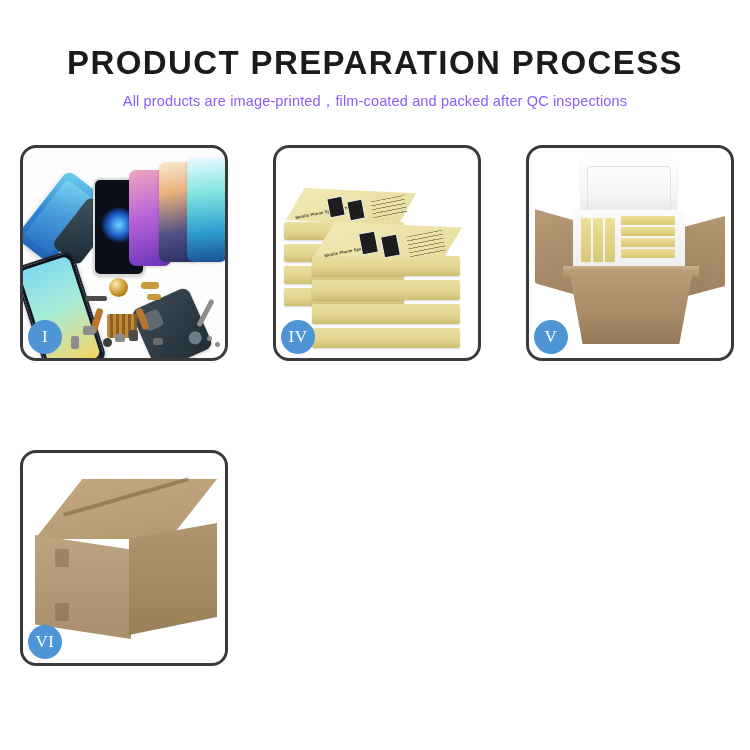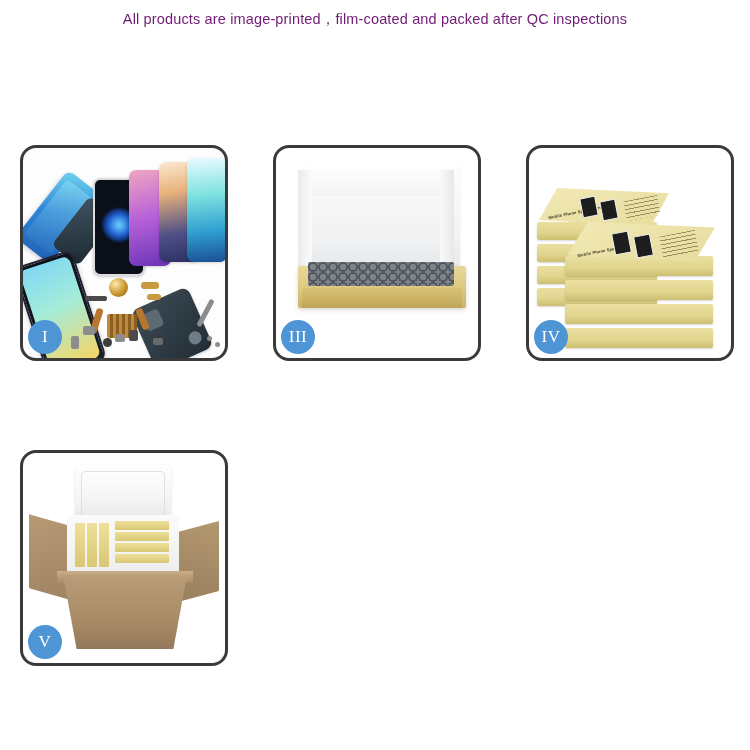--- a/index.html
+++ b/index.html
@@ -13,21 +13,21 @@
   
   .header{position:absolute;left:0;top:0;width:750px;text-align:center;}
   .title{
     margin:0;padding-top:44px;
     font-size:33px;font-weight:700;letter-spacing:1.4px;
     color:#1b1b1b;font-family:"Liberation Sans",sans-serif;
     white-space:nowrap;
   }
   .subtitle{
     margin:0;padding-top:10px;
-    font-size:14.5px;font-weight:400;color:#701a75;
+    font-size:14.5px;font-weight:400;color:#8b5cf6;
     letter-spacing:.15px;white-space:nowrap;
   }
 
   
   .grid{
     position:absolute;left:20px;top:145px;
     width:708px;height:530px;
     display:grid;
     grid-template-columns:repeat(3,208px);
     grid-template-rows:repeat(2,216px);
@@ -302,20 +302,21 @@
     background:rgba(120,98,70,.55);transform:rotate(-16deg);
   }
   .c-tape{position:absolute;background:rgba(122,100,70,.45);border-radius:1px;}
 </style>
 </head>
 <body>
 
 <div class="page">
 
   <div class="header">
+    <h1 class="title">PRODUCT PREPARATION PROCESS</h1>
     <p class="subtitle">All products are image-printed，film-coated and packed after QC inspections</p>
   </div>
 
   <div class="grid">
 
     <div class="panel p1">
       <div class="stage">
         <div class="ph ph-blue"></div>
         <div class="ph ph-dark"></div>
         <div class="ph ph-screen"></div>
@@ -338,32 +339,20 @@
         <div class="chip grey" style="left:48px;top:188px;width:8px;height:13px;border-radius:2px;"></div>
         <div class="chip" style="left:130px;top:190px;width:10px;height:7px;background:#6a6a6a;"></div>
         <div class="chip grey" style="left:180px;top:150px;width:5px;height:30px;transform:rotate(28deg);border-radius:3px;"></div>
         <div class="chip grey" style="left:184px;top:188px;width:5px;height:5px;border-radius:50%;"></div>
         <div class="chip grey" style="left:192px;top:194px;width:5px;height:5px;border-radius:50%;"></div>
       </div>
       <div class="badge">I</div>
     </div>
 
 
-    <div class="panel p3">
-      <div class="stage">
-        <div class="lid"></div>
-        <div class="lid-top"></div>
-        <div class="lid-flapL"></div>
-        <div class="lid-flapR"></div>
-        <div class="tray"></div>
-        <div class="foam"></div>
-        <div class="tray-front"></div>
-      </div>
-      <div class="badge">III</div>
-    </div>
 
     <div class="panel p4">
       <div class="stage">
         <div class="stack">
 
           <div class="sbox" style="left:0;top:52px;width:120px;height:18px;"></div>
           <div class="sbox" style="left:0;top:74px;width:120px;height:18px;"></div>
           <div class="sbox" style="left:0;top:96px;width:120px;height:18px;"></div>
           <div class="sbox" style="left:0;top:118px;width:120px;height:18px;"></div>
 
@@ -404,15 +393,26 @@
         <div class="ybox" style="left:92px;top:68px;width:54px;height:9px;"></div>
         <div class="ybox" style="left:92px;top:79px;width:54px;height:9px;"></div>
         <div class="ybox" style="left:92px;top:90px;width:54px;height:9px;"></div>
         <div class="ybox" style="left:92px;top:101px;width:54px;height:9px;"></div>
         <div class="carton-rim"></div>
         <div class="carton"></div>
       </div>
       <div class="badge">V</div>
     </div>
 
+    <div class="panel p6">
+      <div class="stage">
+        <div class="c-top"></div>
+        <div class="c-front"></div>
+        <div class="c-side"></div>
+        <div class="c-seam"></div>
+        <div class="c-tape" style="left:32px;top:96px;width:14px;height:18px;"></div>
+        <div class="c-tape" style="left:32px;top:150px;width:14px;height:18px;"></div>
+      </div>
+      <div class="badge">VI</div>
+    </div>
 
   </div>
 </div>
 
 </body></html>

